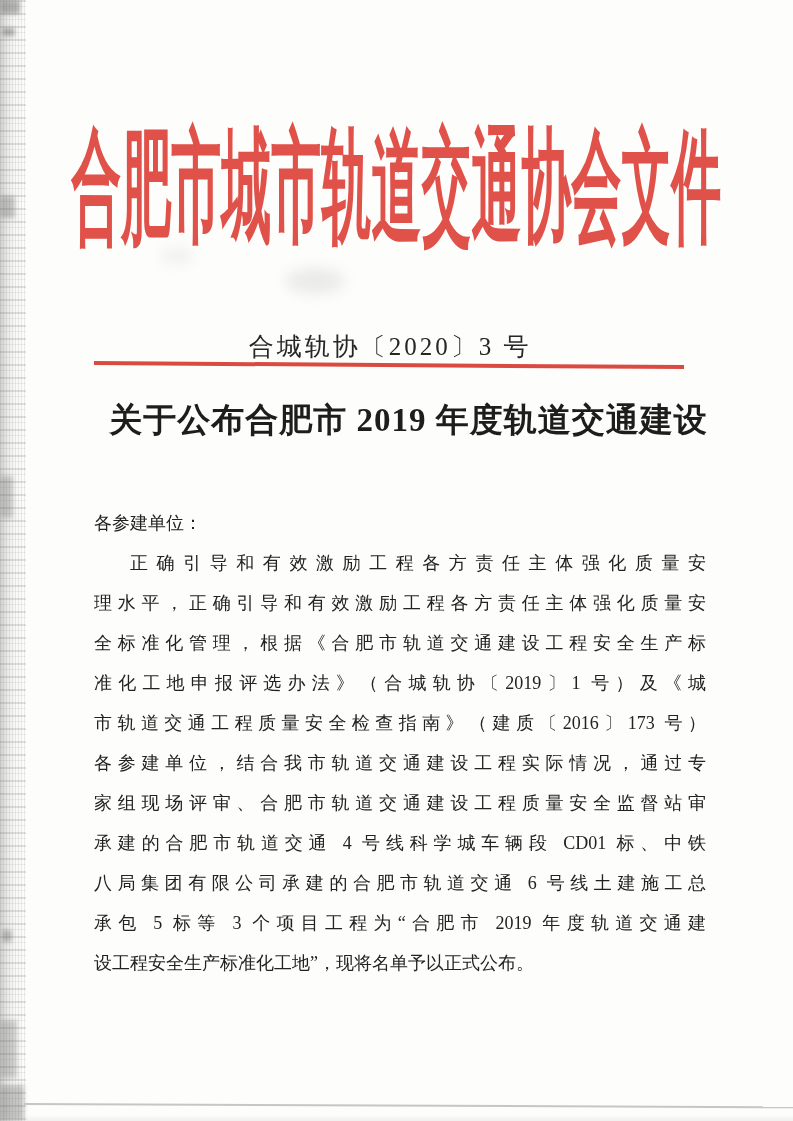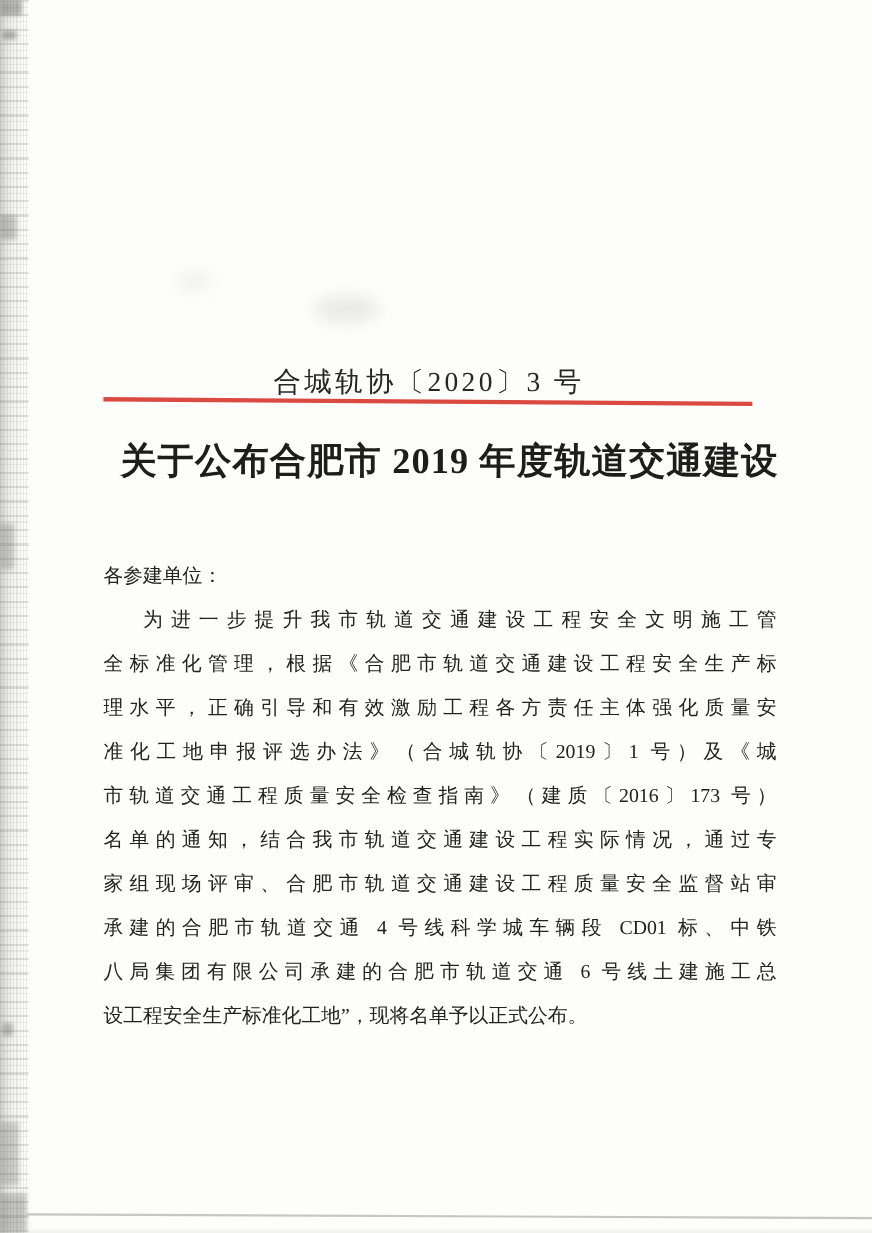--- a/index.html
+++ b/index.html
@@ -95,38 +95,42 @@
   <div class="noise-patch np1"></div>
   <div class="noise-patch np2"></div>
   <div class="noise-patch np3"></div>
   <div class="noise-patch np4"></div>
   <div class="noise-patch np5"></div>
   <div class="noise-patch np6"></div>
   <div class="noise-patch np7"></div>
   <div class="ghost g1"></div>
   <div class="ghost g2"></div>
 
+  <div class="banner-row">
+    <div class="banner-text" id="banner" style="color: rgb(224, 81, 74);">合肥市城市轨道交通协会文件</div>
+  </div>
 
   <div class="doc-number">合城轨协〔2020〕3 号</div>
 
   <div class="red-rule" id="rule" style="background: rgb(219, 74, 65);"></div>
 
   <div class="doc-title">
     <div>关于公布合肥市 2019 年度轨道交通建设</div>
   </div>
 
   <div class="body-block">
     <div class="line plain">各参建单位：</div>
-    <div class="line indent">为进一步提升我市轨道交通建设工程安全文明施工管</div>
+    <div class="line indent">正确引导和有效激励工程各方责任主体强化质量安</div>
+    <div class="line">理水平，正确引导和有效激励工程各方责任主体强化质量安</div>
     <div class="line">全标准化管理，根据《合肥市轨道交通建设工程安全生产标</div>
-    <div class="line">理水平，正确引导和有效激励工程各方责任主体强化质量安</div>
     <div class="line">准化工地申报评选办法》（合城轨协〔2019〕1 号）及《城</div>
     <div class="line">市轨道交通工程质量安全检查指南》（建质〔2016〕173 号）</div>
-    <div class="line">名单的通知，结合我市轨道交通建设工程实际情况，通过专</div>
+    <div class="line">各参建单位，结合我市轨道交通建设工程实际情况，通过专</div>
     <div class="line">家组现场评审、合肥市轨道交通建设工程质量安全监督站审</div>
     <div class="line">承建的合肥市轨道交通 4 号线科学城车辆段 CD01 标、中铁</div>
     <div class="line">八局集团有限公司承建的合肥市轨道交通 6 号线土建施工总</div>
+    <div class="line">承包 5 标等 3 个项目工程为“合肥市 2019 年度轨道交通建</div>
     <div class="line last">设工程安全生产标准化工地”，现将名单予以正式公布。</div>
   </div>
 
   <div class="bottom-edge"></div>
   <div class="bottom-edge2"></div>
 </div>
 
 </body></html>

